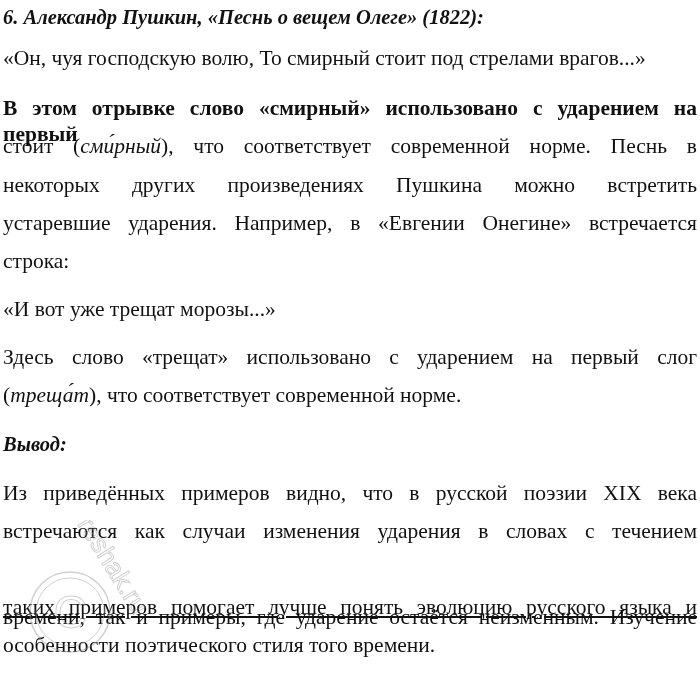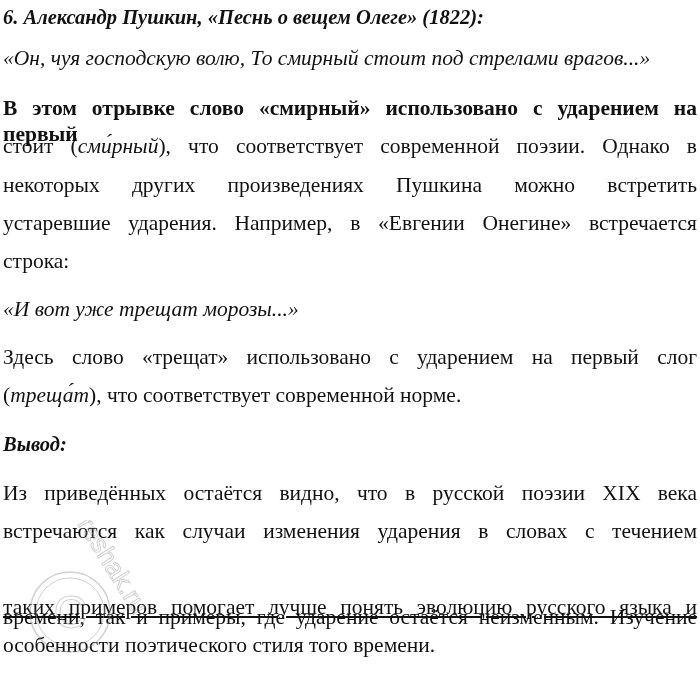--- a/index.html
+++ b/index.html
@@ -8,53 +8,53 @@
     font-family: "Liberation Serif", "DejaVu Serif", serif;
     color: #111111;
   }
   .doc { position: absolute; left: 3px; top: 0; width: 694px; }
   .line {
     position: absolute; left: 0; width: 694px;
     font-size: 21.5px; line-height: 26px; white-space: nowrap;
   }
   .justify { text-align: justify; text-align-last: justify; white-space: normal; }
   .heading { font-weight: bold; font-size: 20.5px; font-style: italic; }
-  .quote { font-style: italic; }
+  .quote { }
   .it { font-style: italic; }
   .watermark {
     position: absolute; left: 22px; top: 520px; width: 150px; height: 150px;
     pointer-events: none; opacity: 0.45;
   }
 </style>
 </head>
 <body>
 
 <div class="doc">
   <div class="line heading" style="top:4px;">6. Александр Пушкин, «Песнь о вещем Олеге» (1822):</div>
 
   <div class="line quote" style="top:45px;">«Он, чуя господскую волю, То смирный стоит под стрелами врагов...»</div>
 
   <div class="line justify" style="top:95px;font-weight:bold;">В этом отрывке слово «смирный» использовано с ударением на первый</div>
   <div class="line justify" style="top:133px;">
-    <span>стоит (</span><span class="it">сми́рный</span><span>), что соответствует современной поэзии. Однако в</span>
+    <span>стоит (</span><span class="it">сми́рный</span><span>), что соответствует современной норме. Песнь в</span>
   </div>
   <div class="line justify" style="top:172px;">некоторых других произведениях Пушкина можно встретить</div>
   <div class="line justify" style="top:210px;">устаревшие ударения. Например, в «Евгении Онегине» встречается</div>
   <div class="line" style="top:248px;">строка:</div>
 
   <div class="line quote" style="top:296px;">«И вот уже трещат морозы...»</div>
 
   <div class="line justify" style="top:344px;">Здесь слово «трещат» использовано с ударением на первый слог</div>
   <div class="line" style="top:382px;">
     <span>(</span><span class="it">треща́т</span><span>), что соответствует современной норме.</span>
   </div>
 
   <div class="line heading" style="top:431px;">Вывод:</div>
 
-  <div class="line justify" style="top:480px;">Из приведённых остаётся видно, что в русской поэзии XIX века</div>
+  <div class="line justify" style="top:480px;">Из приведённых примеров видно, что в русской поэзии XIX века</div>
   <div class="line justify" style="top:518px;">встречаются как случаи изменения ударения в словах с течением</div>
   <div class="line justify" style="top:556px;margin-top:48px;">времени, так и примеры, где ударение остаётся неизменным. Изучение</div>
   <div class="line justify" style="top:594px;text-decoration:underline;">таких примеров помогает лучше понять эволюцию русского языка и</div>
   <div class="line" style="top:632px;">особенности поэтического стиля того времени.</div>
 </div>
 
 <svg class="watermark" viewBox="0 0 150 150">
   <circle cx="48" cy="92" r="40" fill="none" stroke="#999" stroke-width="1.5"></circle>
   <circle cx="48" cy="92" r="34" fill="none" stroke="#999" stroke-width="1"></circle>
   <text x="48" y="108" text-anchor="middle" font-size="46" fill="none" stroke="#999" stroke-width="1" font-family="Liberation Sans, sans-serif">C</text>

